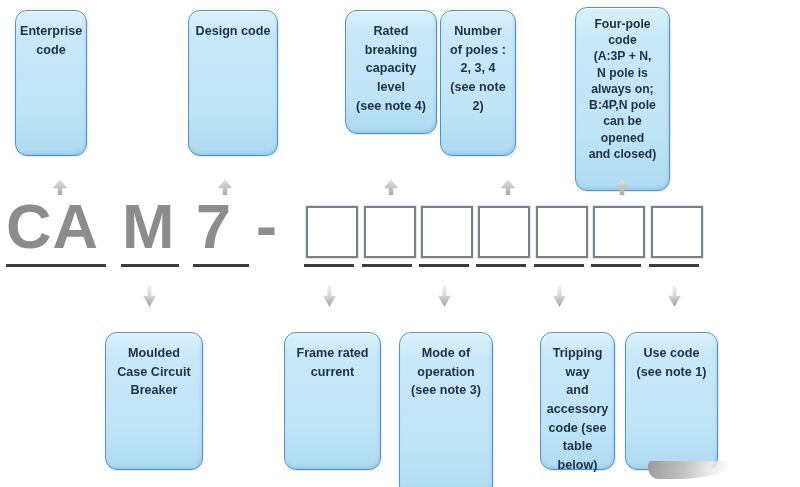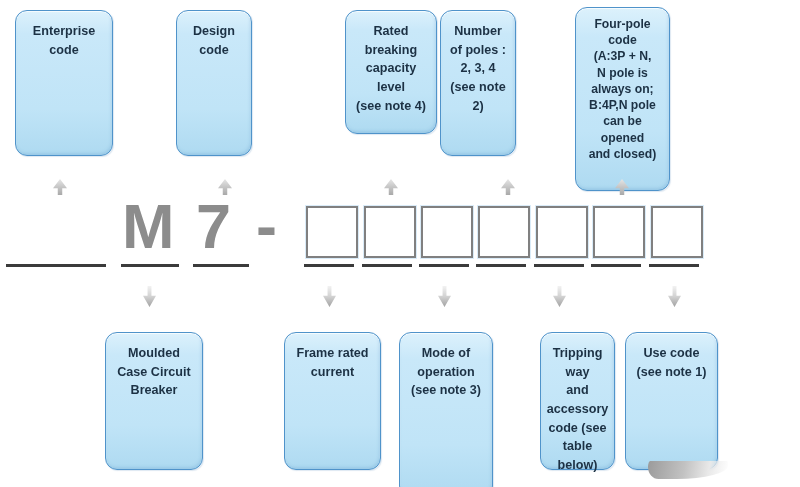--- a/index.html
+++ b/index.html
@@ -76,25 +76,25 @@
     left:648px;top:461px;width:80px;height:18px;
     background:linear-gradient(100deg,#9b9b9b 0%,#c2c2c2 45%,#e9e9e9 75%,rgba(255,255,255,0) 100%);
     border-radius:3px 2px 85% 14px / 8px 2px 100% 16px;
   }
 </style>
 </head>
 <body>
 
 <div class="stage">
 
-  <div class="dbox" style="left:15px;top:10px;width:98px;height:146px">
+  <div class="dbox" style="left:15px;top:10px;width:72px;height:146px">
     <span class="box-label">Enterprise
 code</span>
   </div>
-  <div class="dbox" style="left:176px;top:10px;width:76px;height:146px">
+  <div class="dbox" style="left:188px;top:10px;width:90px;height:146px">
     <span class="box-label">Design code</span>
   </div>
   <div class="dbox" style="left:345px;top:10px;width:92px;height:124px">
     <span class="box-label">Rated
 breaking
 capacity
 level
 (see note 4)</span>
   </div>
   <div class="dbox" style="left:440px;top:10px;width:76px;height:146px">
@@ -112,20 +112,21 @@
 can be opened
 and closed)</span>
   </div>
 
   <div class="arrow-up" style="left:53px"></div>
   <div class="arrow-up" style="left:218px"></div>
   <div class="arrow-up" style="left:384px"></div>
   <div class="arrow-up" style="left:501px"></div>
   <div class="arrow-up" style="left:615px"></div>
 
+  <span class="code-letter" style="left:6px">CA</span>
   <span class="code-letter" style="left:122px">M</span>
   <span class="code-letter" style="left:196px">7</span>
   <span class="code-letter" style="left:256px">-</span>
 
   <div class="uline" style="left:6px;width:100px"></div>
   <div class="uline" style="left:121px;width:58px"></div>
   <div class="uline" style="left:193px;width:56px"></div>
 
   <div class="slot" style="left:306px"></div>
   <div class="slot" style="left:364px"></div>

